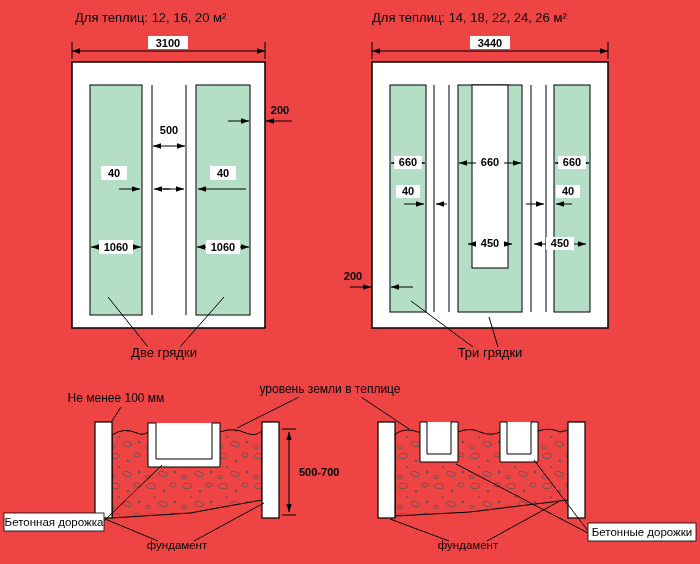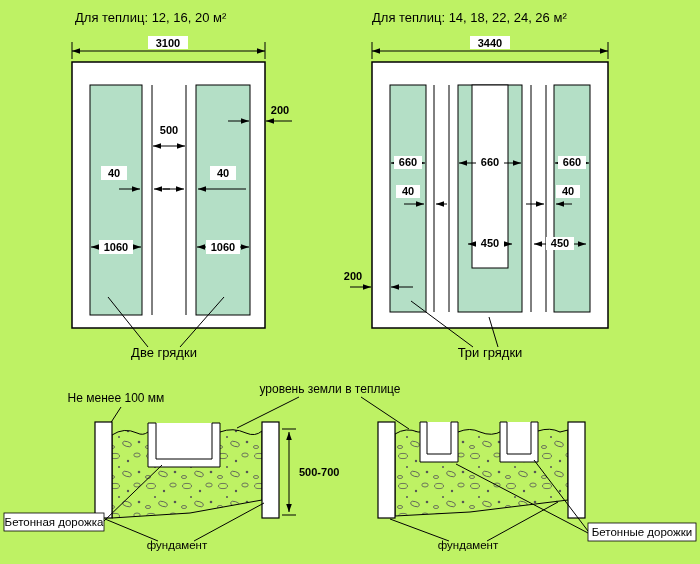--- a/index.html
+++ b/index.html
@@ -1,16 +1,16 @@
 <!DOCTYPE html>
 <html><head>
 <meta charset="utf-8">
 <style>
   html,body{margin:0;padding:0;background:#fff;}
-  .stage{width:700px;height:564px;position:relative;background:#bef264;}
+  .stage{width:700px;height:564px;position:relative;background:#ef4444;}
   svg{display:block;}
   text{fill:#000;font-family:"Liberation Sans",sans-serif;}
   .title{font-size:13px;}
   .dim{font-size:11px;font-weight:bold;text-anchor:middle;}
   .dimleft{font-size:11px;font-weight:bold;}
   .caption{font-size:13px;text-anchor:middle;}
   .lbl{font-size:11.5px;text-anchor:middle;}
   .ln{stroke:#000;stroke-width:1;fill:none;}
   .thick{stroke:#000;stroke-width:1.5;fill:#fff;}
   .bed{stroke:#000;stroke-width:1;}

